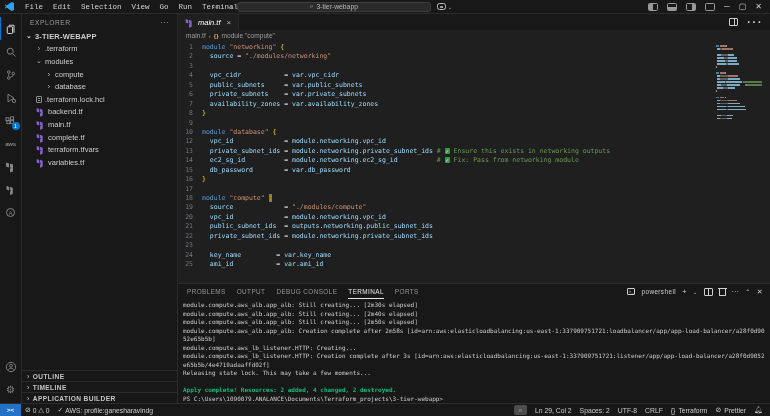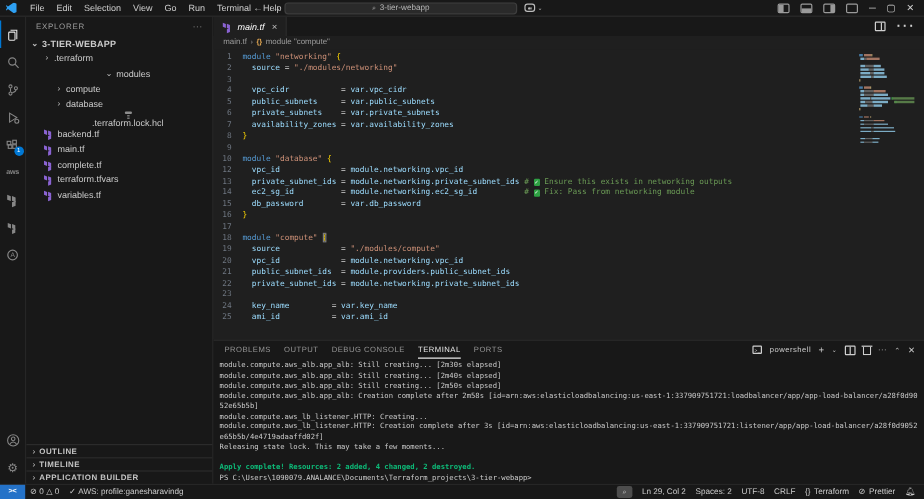--- a/index.html
+++ b/index.html
@@ -126,21 +126,21 @@
   .zoom-box { background:#4d4d4d; border-radius:2px; width:13px; height:10px; display:flex;
     align-items:center; justify-content:center; font-size:6px; }
   .bell { font-size:7px; }
   svg.ic { display:block; }
 </style>
 </head>
 <body>
 
 <div class="titlebar">
   <span class="vscode-logo"></span>
-  <div id="menubar" style="display: flex;">
+  <div id="menubar" style="display: flex; font-family: Liberation Mono, monospace;">
       <span class="menu-item">File</span>
       <span class="menu-item">Edit</span>
       <span class="menu-item">Selection</span>
       <span class="menu-item">View</span>
       <span class="menu-item">Go</span>
       <span class="menu-item">Run</span>
       <span class="menu-item">Terminal</span>
       <span class="menu-item">Help</span>
     </div>
   <div class="nav-arrows">
@@ -245,33 +245,33 @@
     </div>
     <div id="tree">
         <div class="tree-row root" style="padding-left: 4px;">
           <span class="chev">⌄</span>
           <span>3-TIER-WEBAPP</span>
         </div>
         <div class="tree-row" style="padding-left: 14px;">
           <span class="chev">›</span>
           <span>.terraform</span>
         </div>
-        <div class="tree-row" style="padding-left: 14px; justify-content: center;">
+        <div class="tree-row" style="padding-left: 14px;">
           <span class="chev">⌄</span>
           <span>modules</span>
         </div>
         <div class="tree-row" style="padding-left: 24px;">
           <span class="chev">›</span>
           <span>compute</span>
         </div>
         <div class="tree-row" style="padding-left: 24px;">
           <span class="chev">›</span>
           <span>database</span>
         </div>
-        <div class="tree-row" style="padding-left: 14px; flex-direction: column;">
+        <div class="tree-row" style="padding-left: 14px;">
           <span class="file-ic"></span>
           <span>.terraform.lock.hcl</span>
         </div>
         <div class="tree-row" style="padding-left: 14px;">
           <span class="tf-ic tf-logo">
             <i></i>
             <i></i>
             <i></i>
           </span>
           <span>backend.tf</span>
@@ -422,21 +422,21 @@
           <div class="code-line">
             <span class="ln">19</span>
             <span class="lt"><span class="tk-o">  </span><span class="tk-p">source</span><span class="tk-o">             = </span><span class="tk-s">"./modules/compute"</span></span>
           </div>
           <div class="code-line">
             <span class="ln">20</span>
             <span class="lt"><span class="tk-o">  </span><span class="tk-p">vpc_id</span><span class="tk-o">             = </span><span class="tk-r">module.networking.vpc_id</span></span>
           </div>
           <div class="code-line">
             <span class="ln">21</span>
-            <span class="lt"><span class="tk-o">  </span><span class="tk-p">public_subnet_ids</span><span class="tk-o">  = </span><span class="tk-r">module.providers.public_subnet_ids</span></span>
+            <span class="lt"><span class="tk-o">  </span><span class="tk-p">public_subnet_ids</span><span class="tk-o">  = </span><span class="tk-r">outputs.networking.public_subnet_ids</span></span>
           </div>
           <div class="code-line">
             <span class="ln">22</span>
             <span class="lt"><span class="tk-o">  </span><span class="tk-p">private_subnet_ids</span><span class="tk-o"> = </span><span class="tk-r">module.networking.private_subnet_ids</span></span>
           </div>
           <div class="code-line">
             <span class="ln">23</span>
             <span class="lt"></span>
           </div>
           <div class="code-line">

